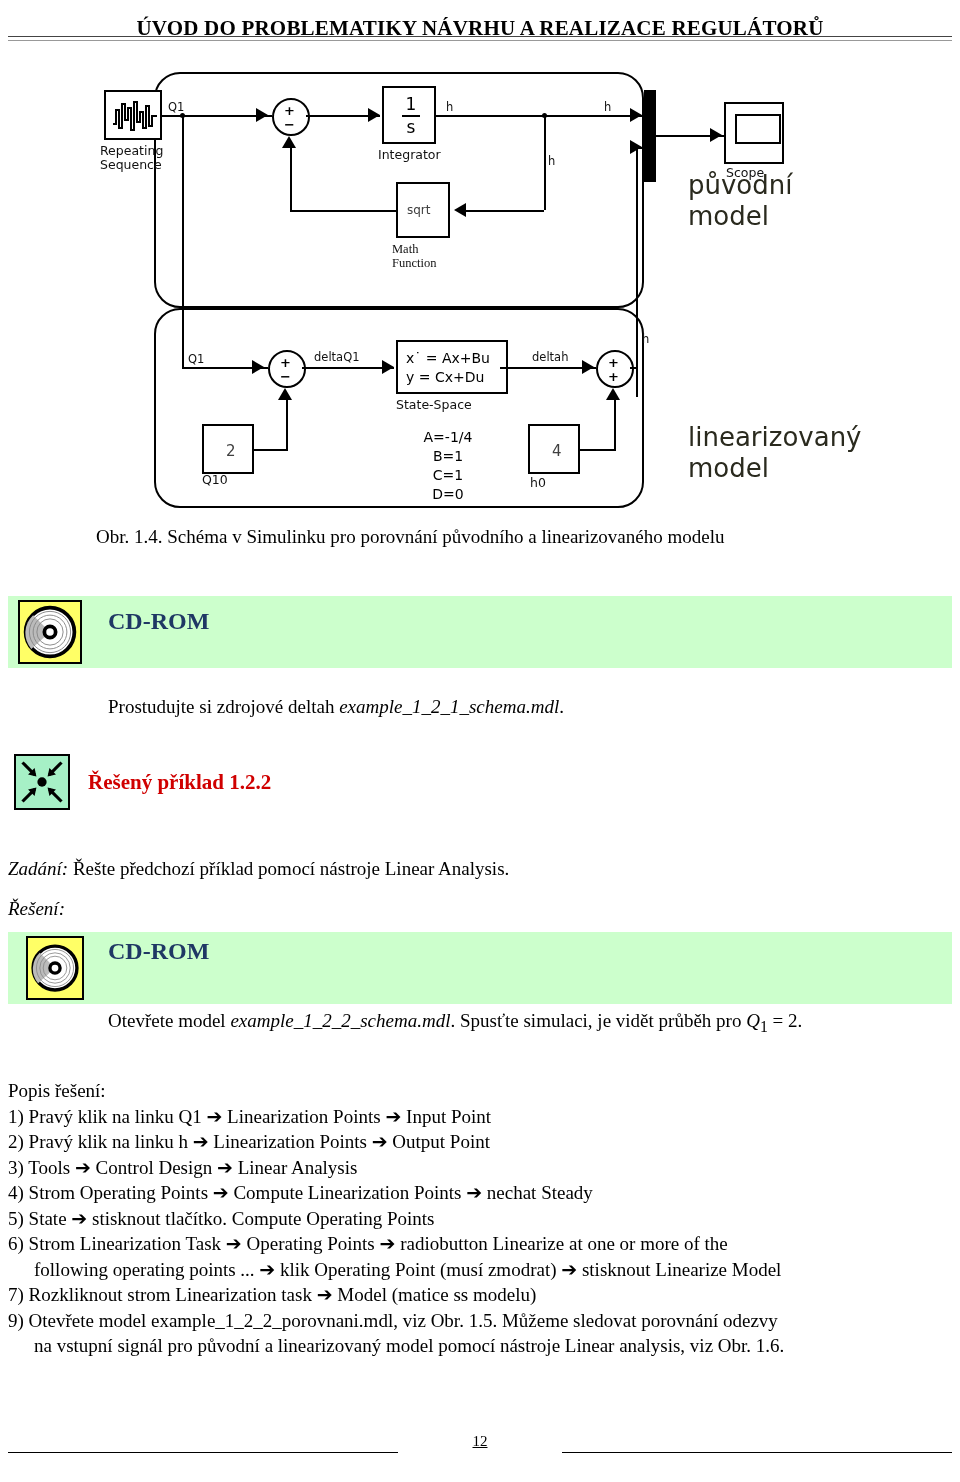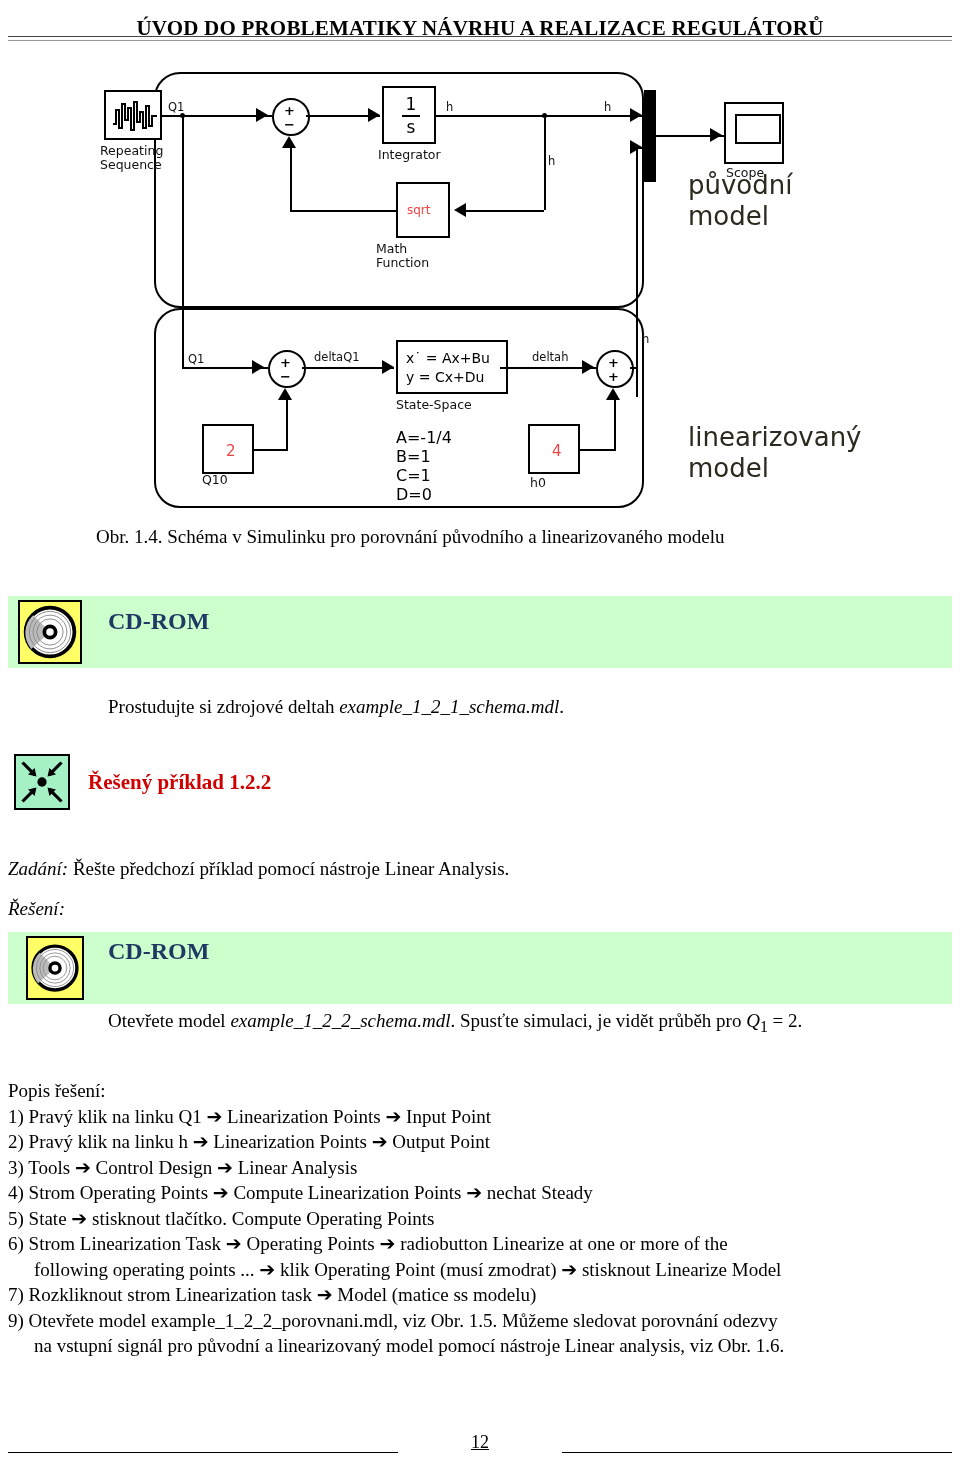--- a/index.html
+++ b/index.html
@@ -11,21 +11,21 @@
   .page{position:relative;width:960px;height:1482px;}
 
   
   .hdr{position:absolute;left:0;top:16px;width:960px;text-align:center;}
   .hdr-title{font-size:21px;font-weight:bold;letter-spacing:.2px;white-space:nowrap;}
   .hdr-rule{position:absolute;left:8px;top:36px;width:944px;height:3px;
             border-top:1px solid #444;border-bottom:1px solid #999;}
 
   
   .fig{position:absolute;left:96px;top:62px;width:800px;height:450px;}
-  .sl{position:absolute;font-family:"DejaVu Sans", sans-serif;font-size:12px;color:#ef4444;}
+  .sl{position:absolute;font-family:"DejaVu Sans", sans-serif;font-size:12px;color:#404040;}
   .blk{position:absolute;border:2px solid #000;background:#fff;box-sizing:border-box;}
   .lbl{position:absolute;font-family:"DejaVu Sans", sans-serif;font-size:12.5px;
        color:#111;white-space:pre;line-height:14px;}
   .sig{position:absolute;font-family:"DejaVu Sans", sans-serif;font-size:11.5px;color:#111;}
   .hline{position:absolute;height:0;border-top:2px solid #000;}
   .vline{position:absolute;width:0;border-left:2px solid #000;}
   .arr{position:absolute;width:0;height:0;border-top:7px solid transparent;
        border-bottom:7px solid transparent;border-left:12px solid #000;}
   .arrup{position:absolute;width:0;height:0;border-left:7px solid transparent;
          border-right:7px solid transparent;border-bottom:12px solid #000;}
@@ -39,22 +39,22 @@
   .mux{position:absolute;background:#000;}
   .subsys{position:absolute;border:2px solid #000;border-radius:26px;background:transparent;}
   .annot{position:absolute;font-family:"DejaVu Sans", sans-serif;font-size:26px;
          color:#2a2a1e;line-height:31px;white-space:pre;}
   .bigfrac{position:absolute;text-align:center;font-family:"DejaVu Sans", sans-serif;
            font-size:17px;line-height:17px;}
   .bigfrac .num{display:block;}
   .bigfrac .bar{display:block;width:18px;height:2px;background:#000;margin:2px auto;}
   .ss-eq{position:absolute;font-family:"DejaVu Sans", sans-serif;font-size:14px;
          line-height:19px;white-space:pre;}
-  .ss-par{position:absolute;font-family:"DejaVu Sans", sans-serif;font-size:16px;
-          line-height:19px;text-align:left;white-space:pre;}
+  .ss-par{position:absolute;font-family:"DejaVu Sans", sans-serif;font-size:14px;
+          line-height:19px;text-align:center;white-space:pre;}
 
   
   .rs-wave{position:absolute;left:6px;top:6px;width:46px;height:38px;}
 
   
   .caption{position:absolute;left:96px;top:526px;width:800px;font-size:19px;
            white-space:nowrap;}
 
   
   .band{position:absolute;background:#ccffcc;}
@@ -67,21 +67,21 @@
   .exicon{position:absolute;background:#a6f0c6;border:2px solid #000;box-sizing:border-box;}
   .extitle{position:absolute;color:#d00000;font-weight:bold;font-size:21px;}
 
   
   .popis{position:absolute;left:8px;top:1078px;width:944px;font-size:19px;line-height:25.5px;}
   .popis .row{white-space:nowrap;}
   .popis .cont{padding-left:26px;white-space:nowrap;}
 
   
   .footer{position:absolute;left:0;top:1432px;width:960px;text-align:center;}
-  .fnum{font-size:18px;text-decoration:underline;}
+  .fnum{font-size:15px;text-decoration:underline;}
   .frule-l{position:absolute;left:8px;top:1452px;width:390px;height:1px;background:#000;}
   .frule-r{position:absolute;left:562px;top:1452px;width:390px;height:1px;background:#000;}
 </style>
 </head>
 <body>
 
 <div class="page">
 
   <div class="hdr">
     <div class="hdr-title">ÚVOD DO PROBLEMATIKY NÁVRHU A REALIZACE REGULÁTORŮ</div>
@@ -134,21 +134,21 @@
     <div class="dot" style="left:446px;top:50.5px;"></div>
 
     <div class="vline" style="left:448px;top:53px;height:95px;"></div>
     <div class="hline" style="left:370px;top:148px;width:78px;"></div>
     <div class="sig" style="left:452px;top:92px;">h</div>
     <div class="arrleft" style="left:358px;top:141px;"></div>
 
     <div class="blk" style="left:300px;top:120px;width:54px;height:56px;">
       <div class="sl" style="left:9px;top:19px;">sqrt</div>
     </div>
-    <div class="lbl" style="left:280px;top:180px;">Math
+    <div class="lbl" style="left:296px;top:180px;font-family:Liberation Serif, serif;">Math
 Function</div>
 
     <div class="hline" style="left:194px;top:148px;width:106px;"></div>
     <div class="vline" style="left:194px;top:86px;height:62px;"></div>
     <div class="arrup" style="left:186px;top:74px;"></div>
 
     <div class="mux" style="left:548px;top:28px;width:12px;height:92px;"></div>
     <div class="sig" style="left:508px;top:38px;">h</div>
     <div class="arr" style="left:534px;top:46px;"></div>
     <div class="arr" style="left:534px;top:78px;"></div>

